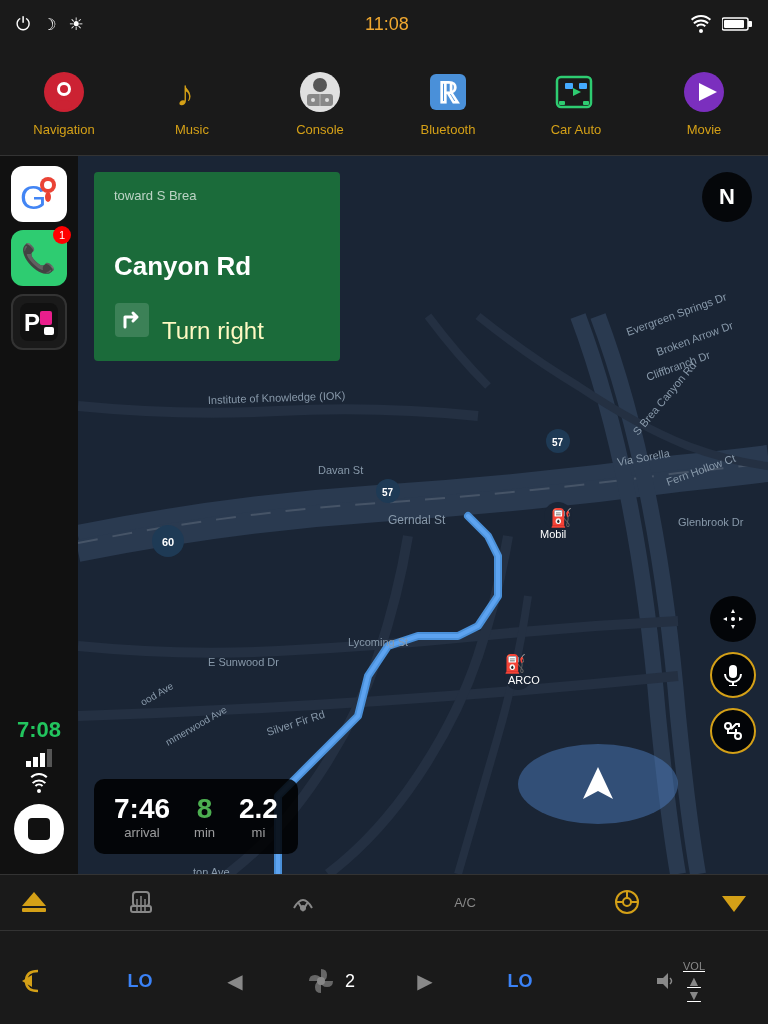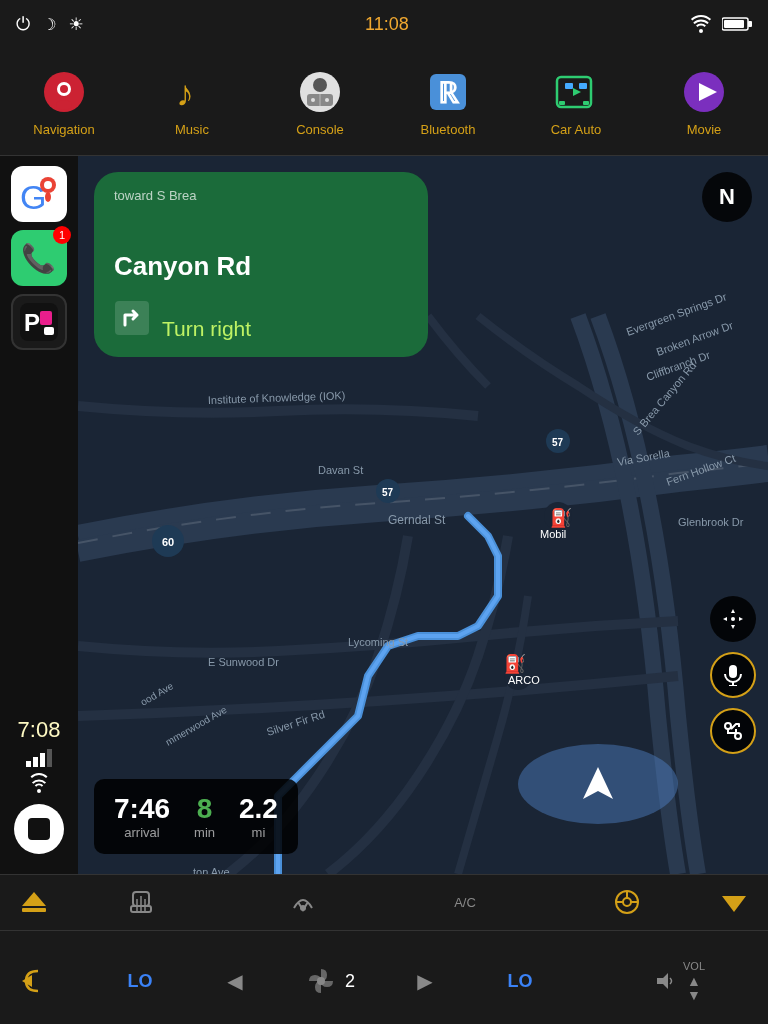--- a/index.html
+++ b/index.html
@@ -92,21 +92,21 @@
       justify-content: center;
     }
     .sidebar-time-area {
       margin-top: auto;
       margin-bottom: 20px;
       display: flex;
       flex-direction: column;
       align-items: center;
       gap: 6px;
     }
-    .sidebar-time { font-size: 22px; font-weight: normal; color: #fef9c3; }
+    .sidebar-time { font-size: 22px; font-weight: bold; color: #22c55e; }
     .signal-bars { display: flex; align-items: flex-end; gap: 2px; }
     .bar { background: white; width: 5px; }
     .sidebar-stop-btn {
       width: 50px;
       height: 50px;
       border-radius: 50%;
       background: white;
       display: flex;
       align-items: center;
       justify-content: center;
@@ -134,37 +134,37 @@
       position: absolute;
       top: 0; left: 0;
       width: 100%; height: 100%;
     }
 
     
     #nav-card {
       position: absolute;
       top: 16px;
       left: 16px;
-      width: 334px;
+      width: 246px;
       background: #1b6b3a;
-      border-radius: 24px;
+      border-radius: 4px;
       padding: 16px 20px;
       z-index: 20;
     }
     .nav-toward { font-size: 13px; color: rgba(255,255,255,0.7); margin-bottom: 2px; }
     .nav-street { font-size: 26px; font-weight: bold; color: white; line-height: 1.2; margin-bottom: 12px; margin-top: 48px; }
     .nav-instruction { display: flex; align-items: center; gap: 12px; }
     .turn-arrow {
       width: 36px;
       height: 36px;
       display: flex;
       align-items: center;
       justify-content: center;
     }
-    .turn-label { font-size: 21px; color: #bef264; font-weight: 400; margin-top: 23px; }
+    .turn-label { font-size: 24px; color: #fef9c3; font-weight: 400; margin-top: 23px; }
 
     
     #compass {
       position: absolute;
       top: 16px;
       right: 16px;
       width: 50px;
       height: 50px;
       background: rgba(0,0,0,0.8);
       border-radius: 50%;
@@ -290,21 +290,21 @@
     .arrow-btn {
       width: 30px;
       height: 30px;
       display: flex;
       align-items: center;
       justify-content: center;
       cursor: pointer;
       font-size: 20px;
       color: #888;
     }
-    .vol-section { display: flex; flex-direction: column; align-items: center; gap: 2px; }
+    .vol-section { display: flex; flex-direction: column; align-items: center; gap: 2px; text-decoration: underline; }
     .vol-label { font-size: 11px; color: #888; }
     .vol-arrows { display: flex; flex-direction: column; align-items: center; }
     .vol-arrow { font-size: 14px; color: #888; cursor: pointer; line-height: 1; }
 
     
   </style>
 </head>
 <body>
 
 <div id="status-bar">

